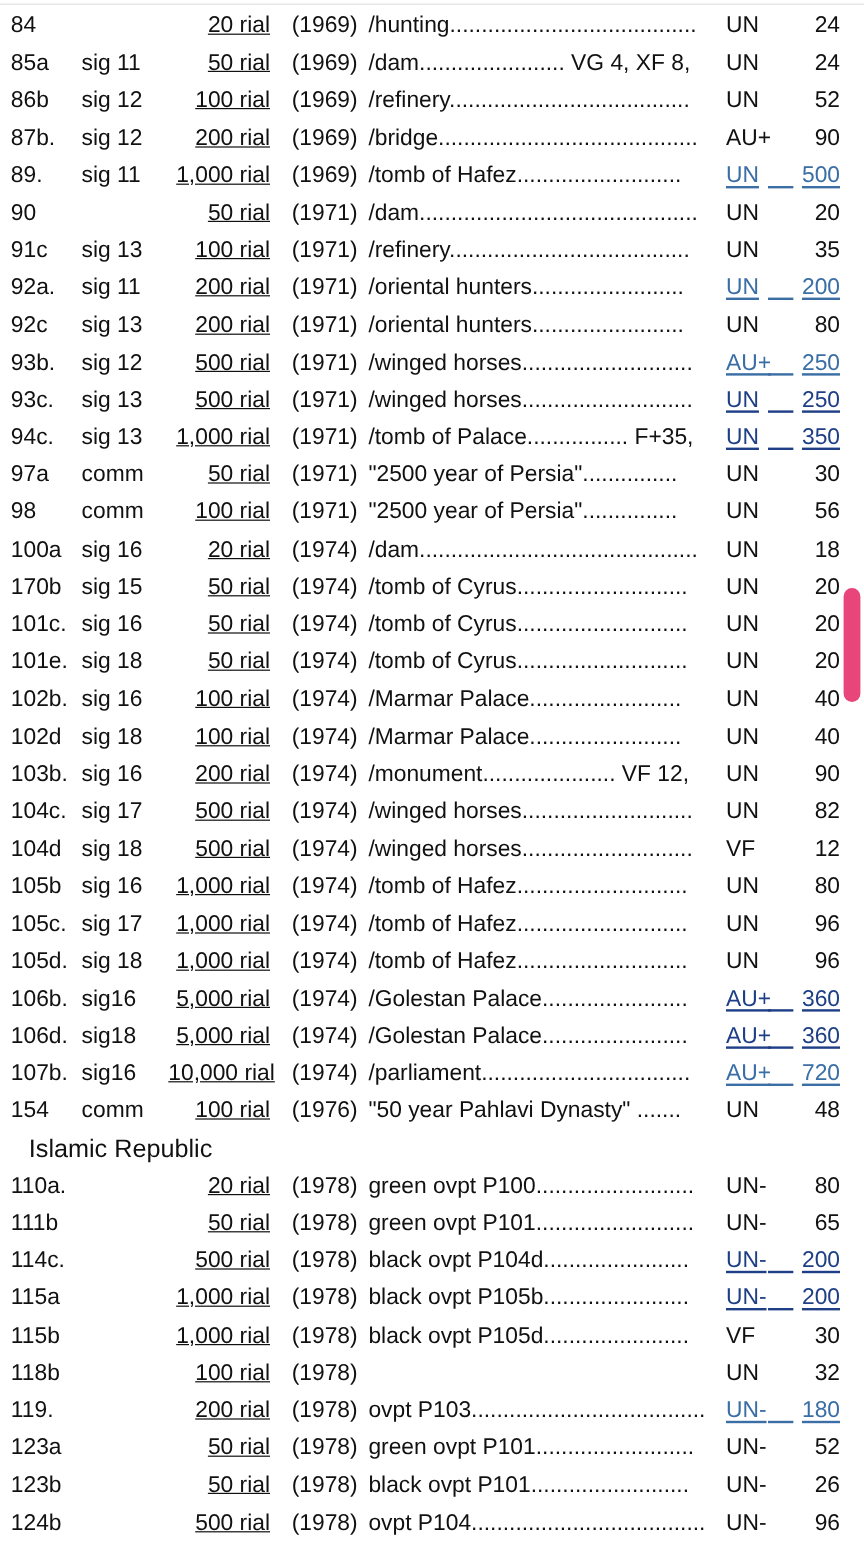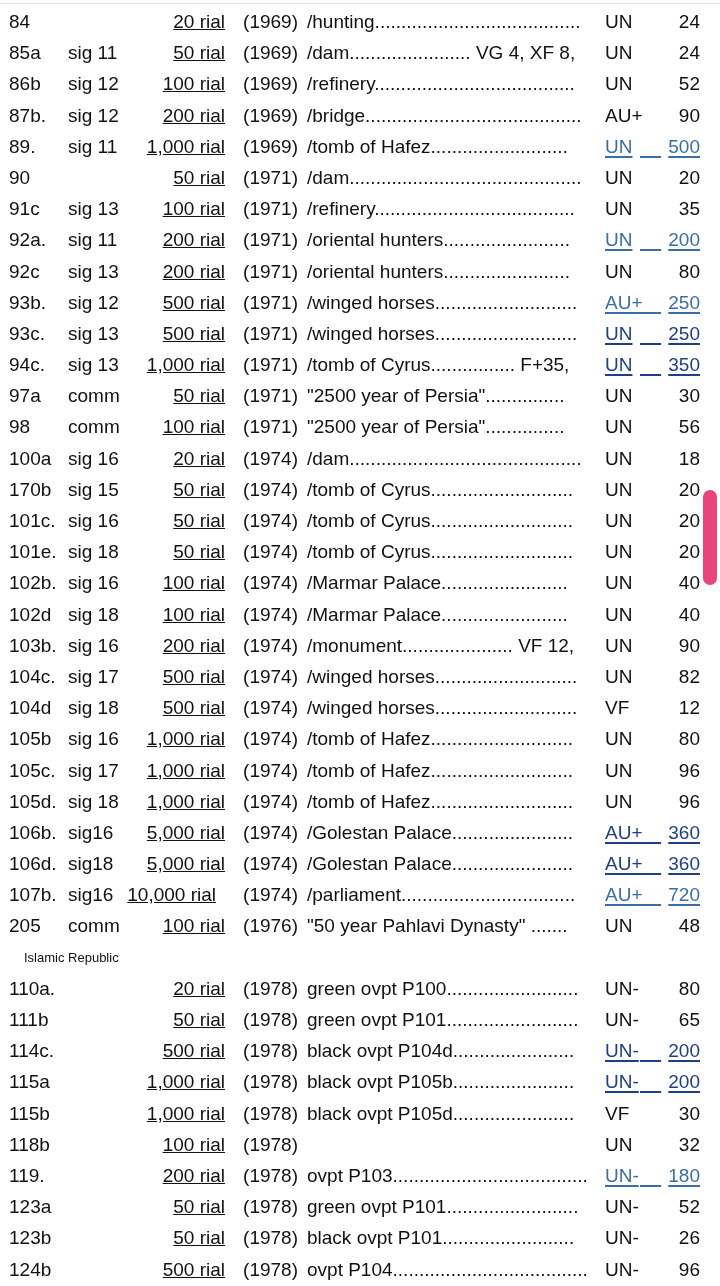--- a/index.html
+++ b/index.html
@@ -50,21 +50,21 @@
     text-decoration: underline;
     text-underline-offset: 3px;
     text-decoration-thickness: 1.5px;
     cursor: pointer;
   }
   .link.light { color: #3a6ea5; }
   .link.dark  { color: #1e3f86; }
   .section {
     position: relative;
     height: 31.2px;
-    font-size: 13px;
+    font-size: 21px;
     line-height: 31.2px;
     padding-left: 24px;
   }
   .scroll-thumb {
     position: absolute;
     left: 703px;
     top: 490px;
     width: 14px;
     height: 95px;
     border-radius: 7px;
@@ -186,21 +186,21 @@
         <span class="grade link dark">UN</span>
         <span class="link dark" style="left: 640px; width: 20px;">&nbsp;&nbsp;&nbsp;&nbsp;</span>
         <span class="price link dark">250</span>
       </span>
     </div>
     <div class="row">
       <span class="cat">94c.</span>
       <span class="sig">sig 13</span>
       <span class="denom" style="right: 495px;">1,000 rial</span>
       <span class="year" style="left: 298px; transform: translateX(-100%);">(1971)</span>
-      <span class="desc">/tomb of Cyrus................ F+35,</span>
+      <span class="desc">/tomb of Palace................ F+35,</span>
       <span class="link-wrap" style="left: 0px; width: 720px;">
         <span class="grade link dark">UN</span>
         <span class="link dark" style="left: 640px; width: 20px;">&nbsp;&nbsp;&nbsp;&nbsp;</span>
         <span class="price link dark">350</span>
       </span>
     </div>
     <div class="row">
       <span class="cat">97a</span>
       <span class="sig">comm</span>
       <span class="denom" style="right: 495px;">50 rial</span>
@@ -346,31 +346,31 @@
       <span class="desc">/Golestan Palace.......................</span>
       <span class="link-wrap" style="left: 0px; width: 720px;">
         <span class="grade link dark">AU+</span>
         <span class="link dark" style="left: 640px; width: 20px;">&nbsp;&nbsp;&nbsp;&nbsp;</span>
         <span class="price link dark">360</span>
       </span>
     </div>
     <div class="row">
       <span class="cat">107b.</span>
       <span class="sig">sig16</span>
-      <span class="denom" style="right: 504px; margin-left: 15px;">10,000 rial</span>
+      <span class="denom" style="right: 491px; margin-left: 15px;">10,000 rial</span>
       <span class="year" style="left: 298px; transform: translateX(-100%);">(1974)</span>
       <span class="desc">/parliament.................................</span>
       <span class="link-wrap" style="left: 0px; width: 720px;">
         <span class="grade link light">AU+</span>
         <span class="link light" style="left: 640px; width: 20px;">&nbsp;&nbsp;&nbsp;&nbsp;</span>
         <span class="price link light">720</span>
       </span>
     </div>
     <div class="row">
-      <span class="cat">205</span>
+      <span class="cat">154</span>
       <span class="sig">comm</span>
       <span class="denom" style="right: 495px;">100 rial</span>
       <span class="year" style="left: 298px; transform: translateX(-100%);">(1976)</span>
       <span class="desc">"50 year Pahlavi Dynasty" .......</span>
       <span class="grade">UN</span>
       <span class="price">48</span>
     </div>
     <div class="section">Islamic Republic</div>
     <div class="row">
       <span class="cat">110a.</span>

